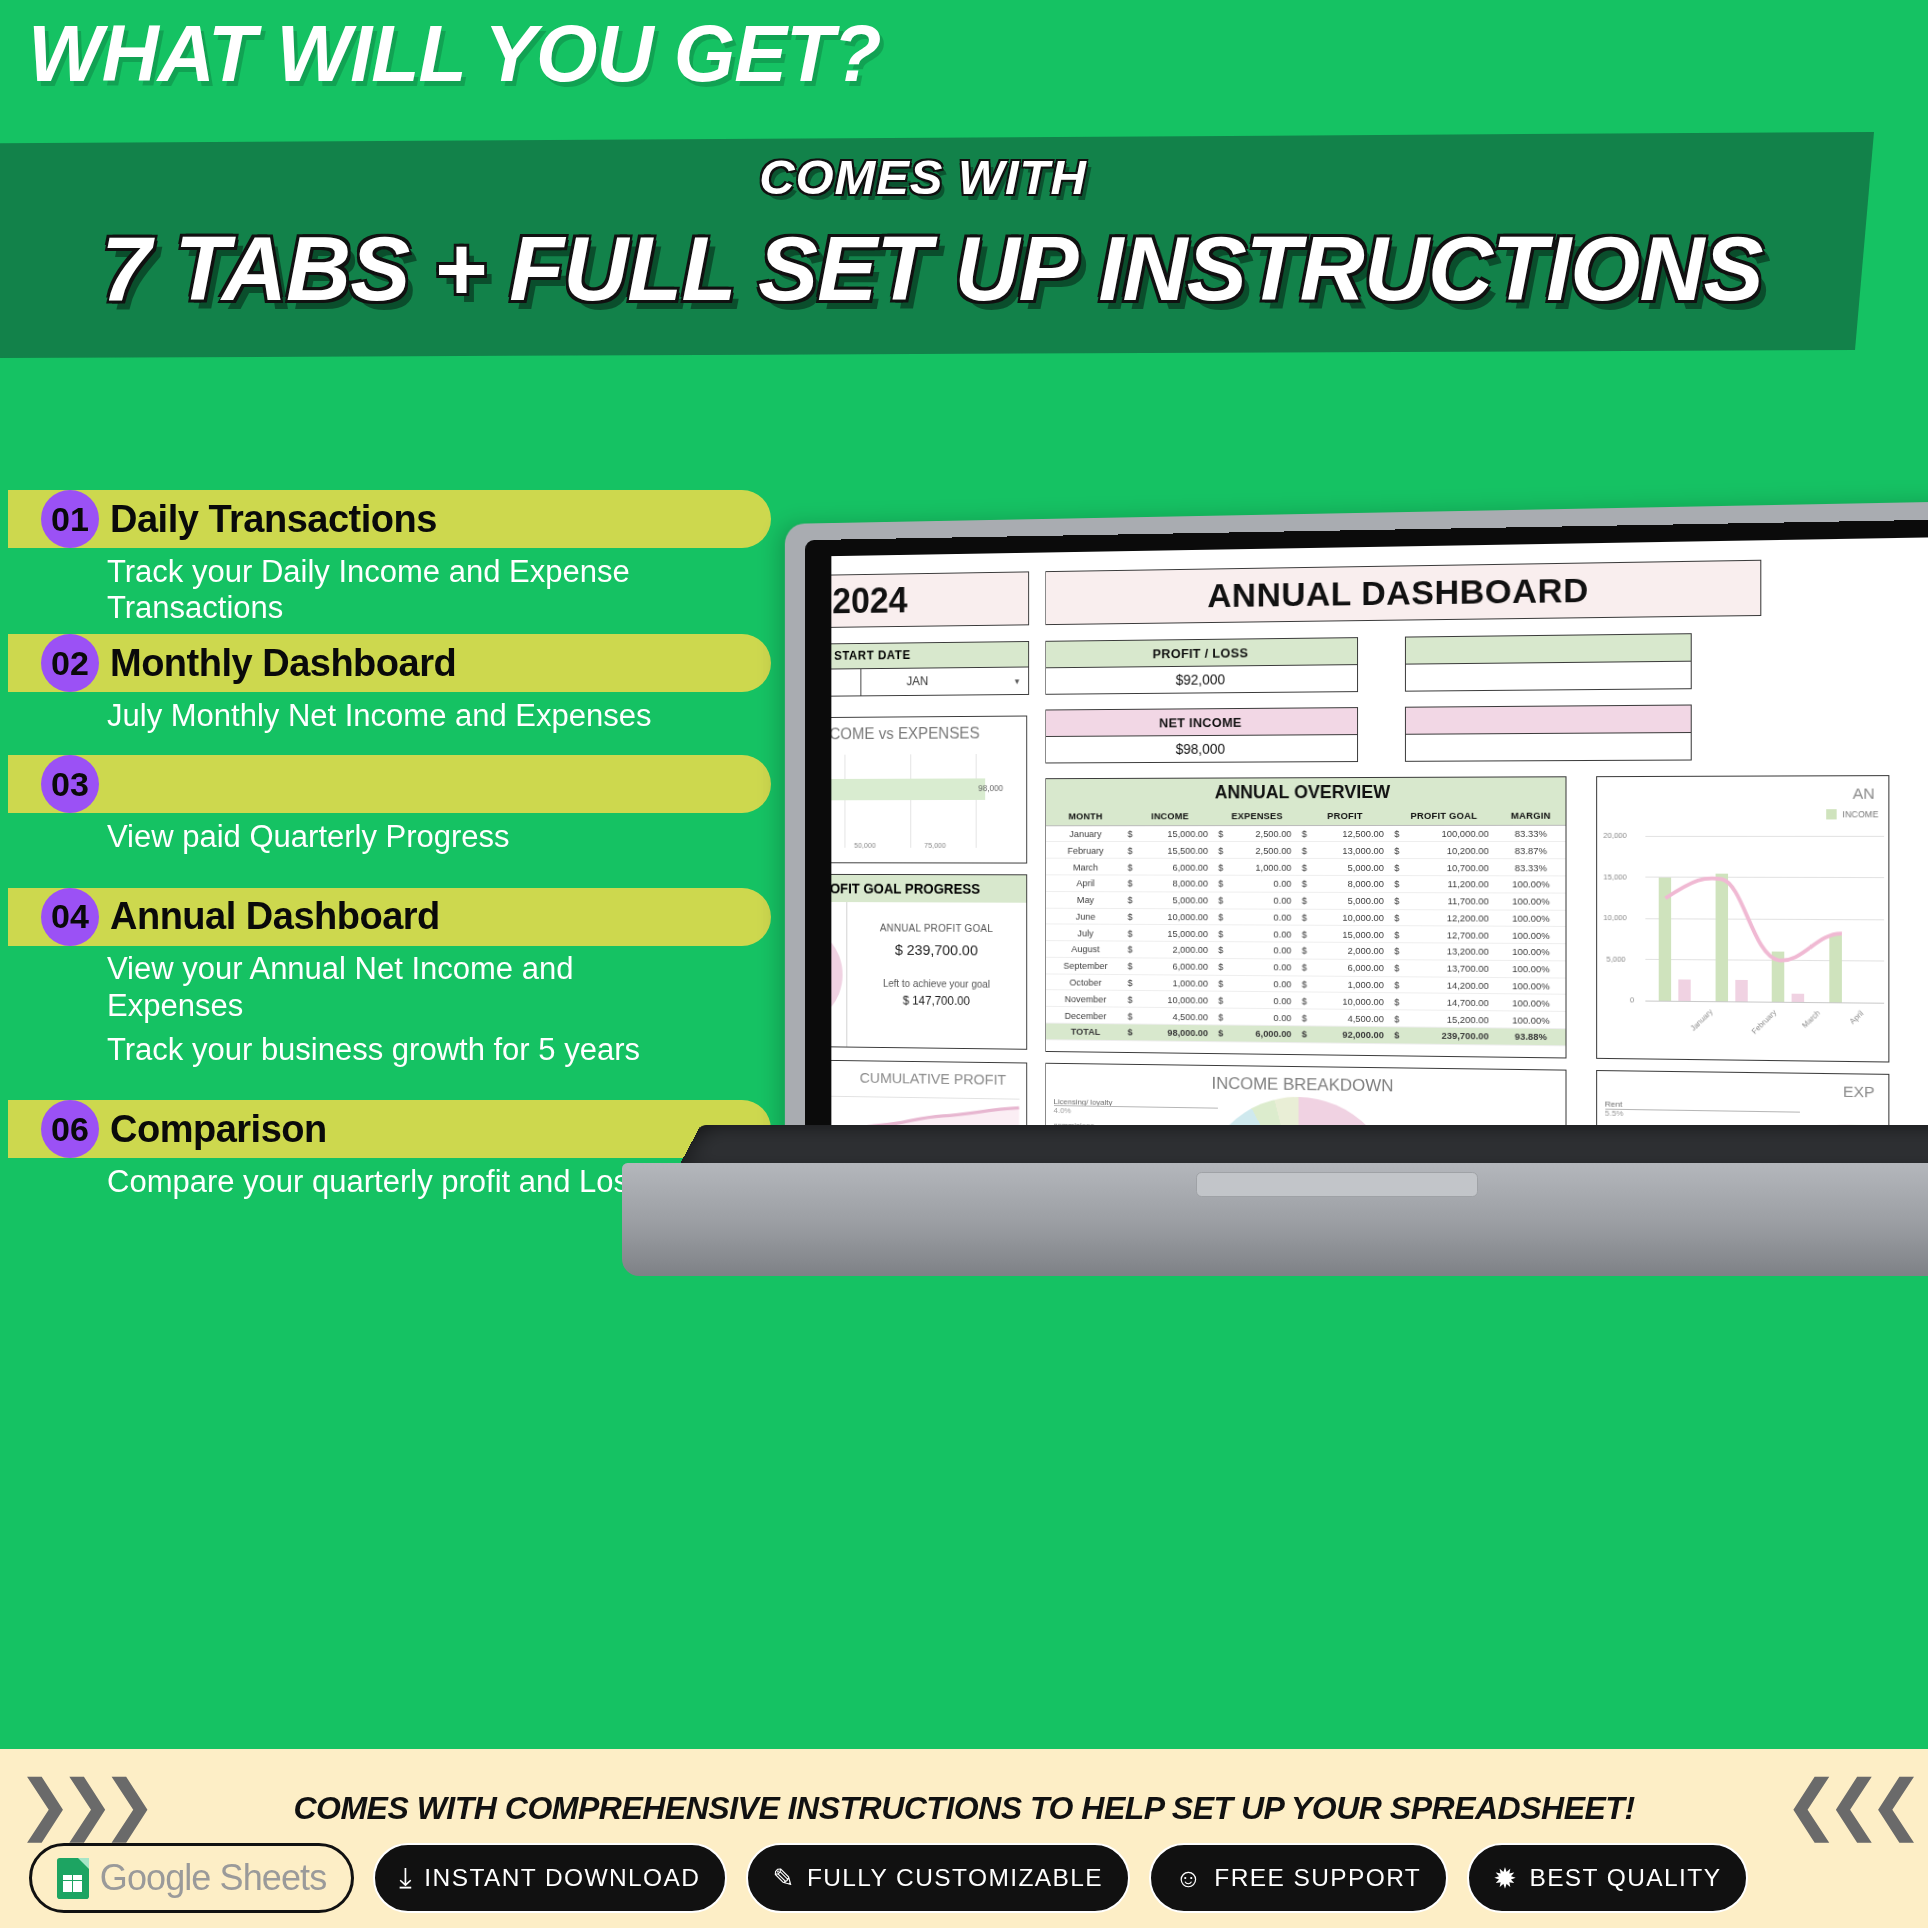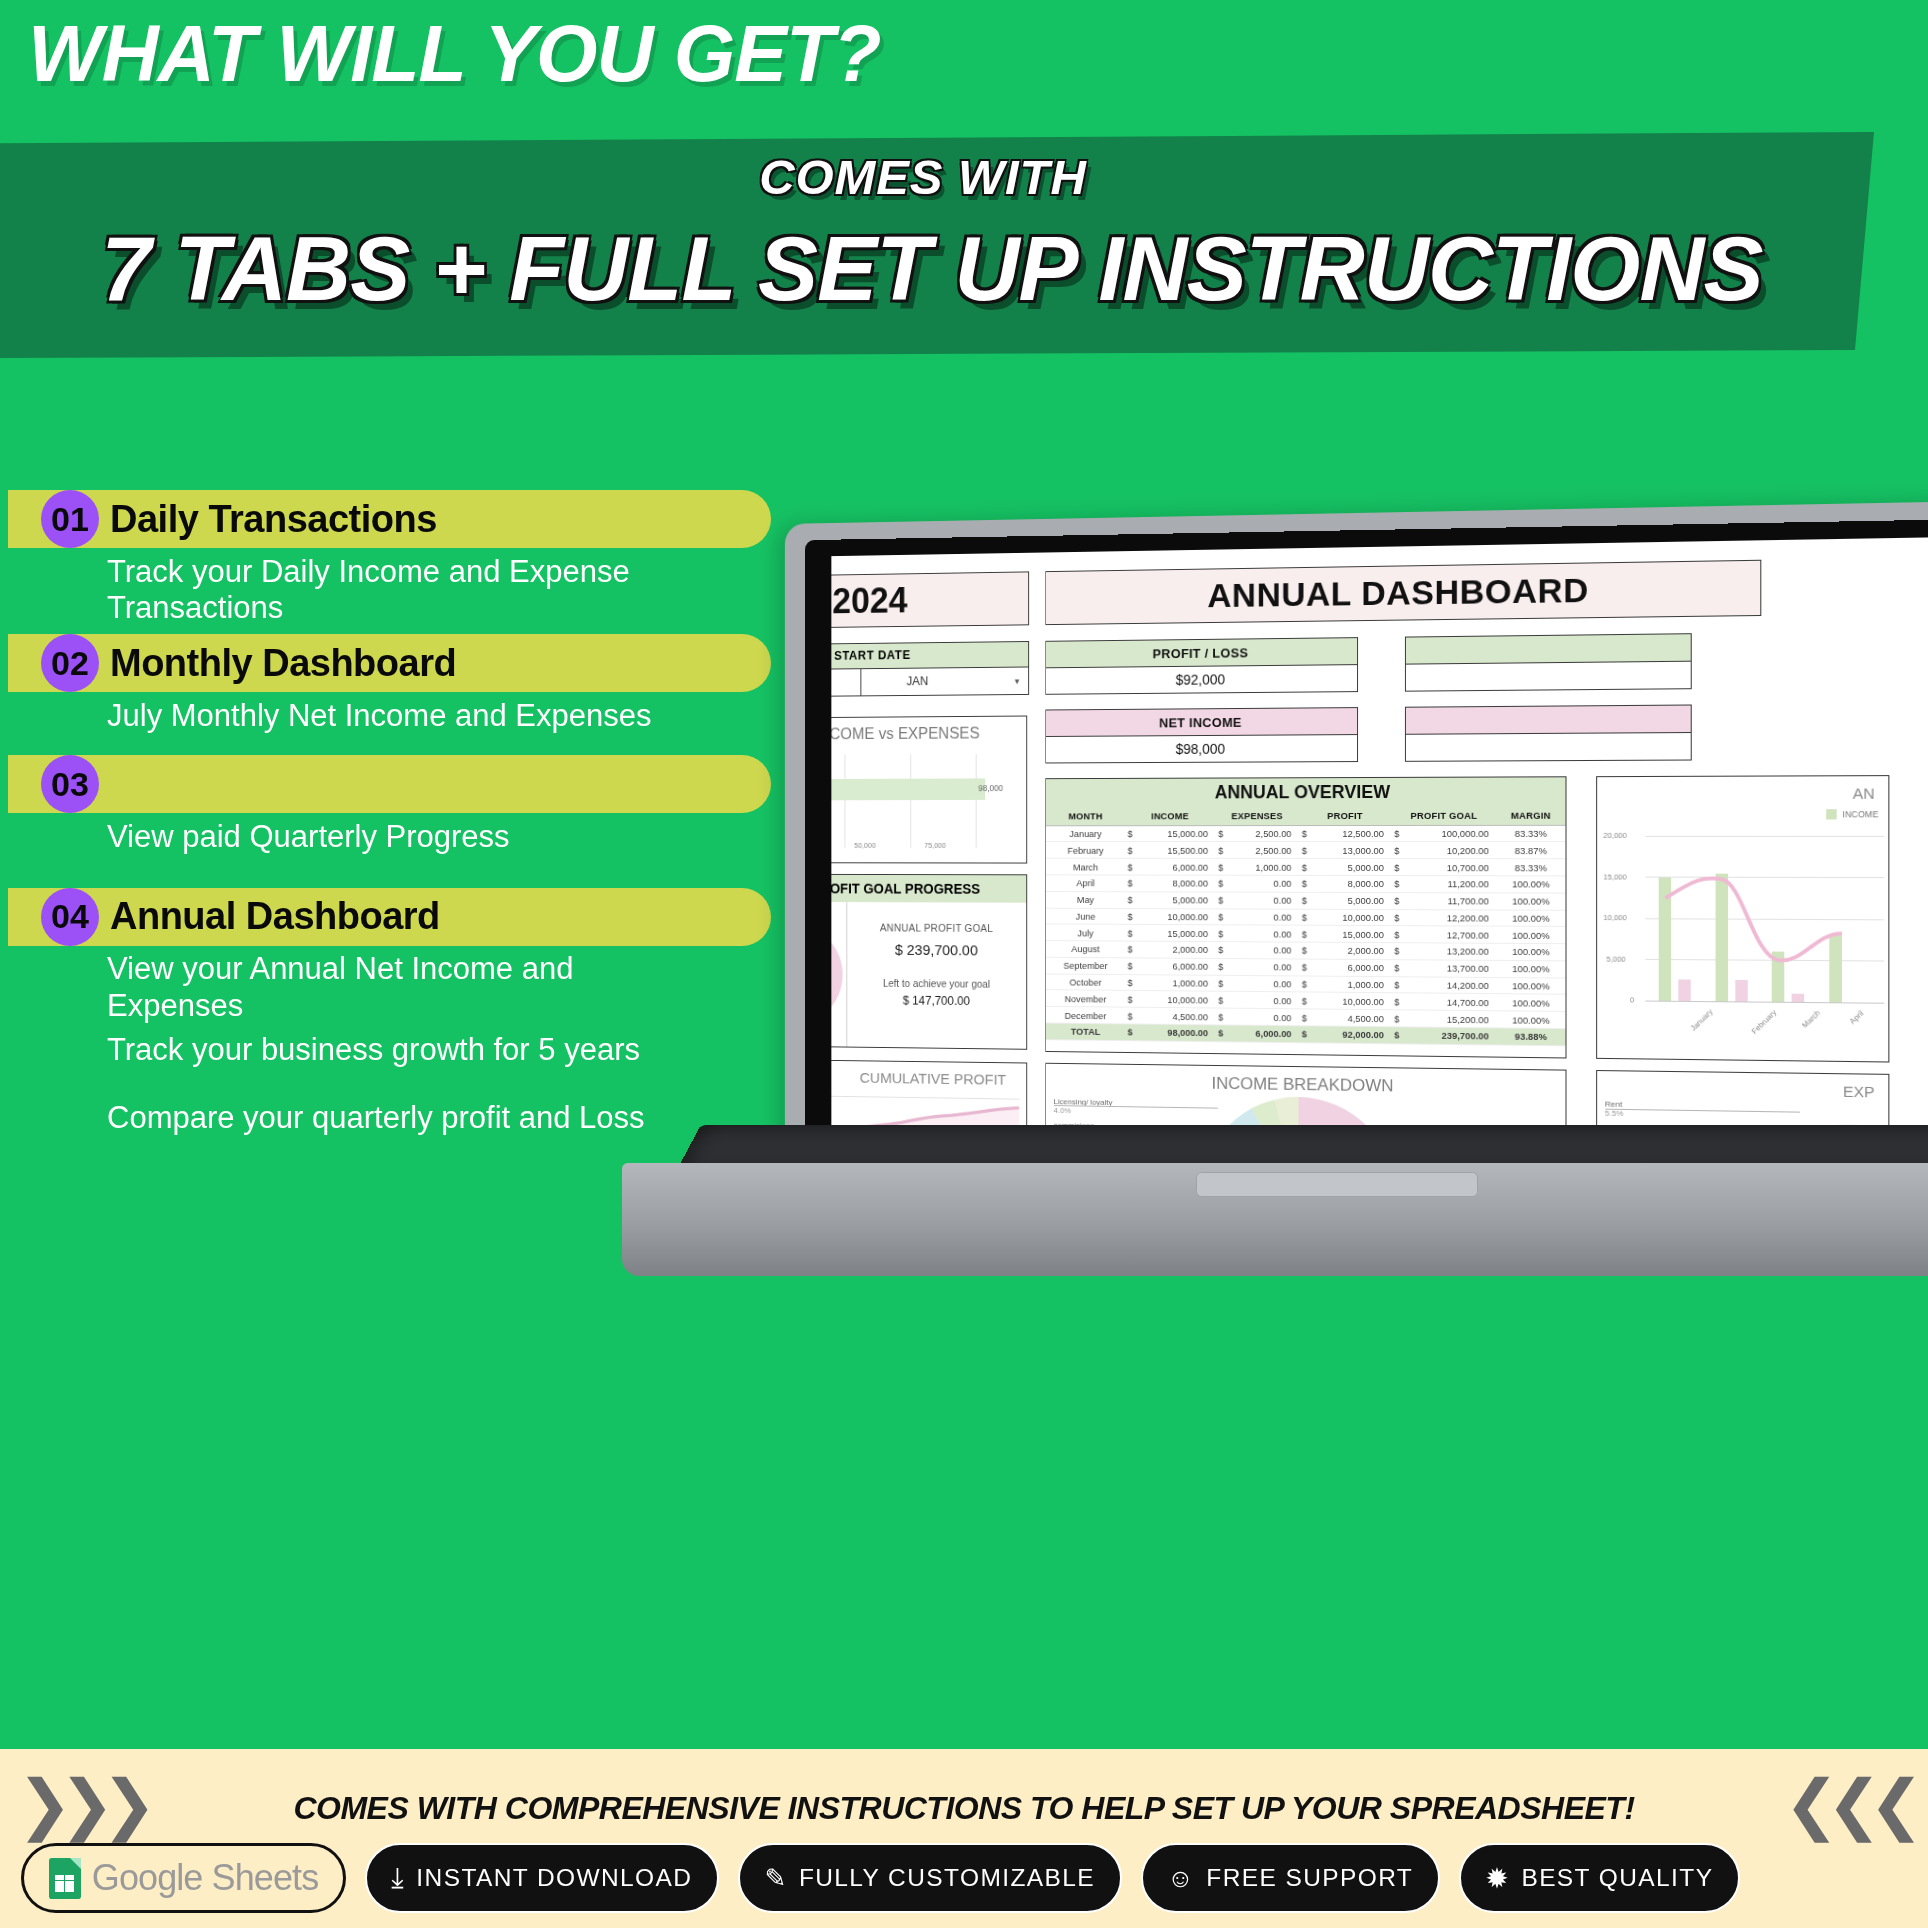--- a/index.html
+++ b/index.html
@@ -186,21 +186,21 @@
   }
   .footer-line {
     position:absolute; left:0; top:41px; width:1928px; text-align:center;
     font-size:32px; font-style:italic; font-weight:700; color:#111;
     letter-spacing:-0.5px;
   }
   .footer-line b { font-weight:900; }
   .chev { position:absolute; top:17px; color:#6a6a6a; font-size:66px; letter-spacing:-13px; }
   .chev-l { left:17px; }
   .chev-r { right:17px; }
-  .badges { position:absolute; left:4px; top:94px; width:1712px; display:flex; gap:19px; padding:0 17px; }
+  .badges { position:absolute; left:12px; top:94px; width:1712px; display:flex; gap:19px; padding:0 17px; }
   .bpill {
     height:70px; border-radius:36px; display:flex; align-items:center; gap:11.3px;
     padding:0 24.5px; background:#111; color:#fff; font-size:24.5px; letter-spacing:1.4px;
     border:2.8px solid #fff; font-weight:500; white-space:nowrap;
   }
   .bpill.light { background:#fdeec6; color:#8d8d8d; border:3.8px solid #111; font-weight:700; }
   .gs-icon { width:32px; height:41px; position:relative; }
   .gs-icon .doc { position:absolute; inset:0; background:#1da462; border-radius:2.8px; }
   .gs-icon .fold { position:absolute; right:0; top:0; border-left:11.3px solid transparent; border-top:11.3px solid #a6e5c6; }
   .gs-icon .tbl { position:absolute; left:6.6px; top:17px; width:19px; height:17px; background:#fff; }
@@ -249,20 +249,24 @@
       <div class="pill-label">Annual Dashboard</div>
     </div>
     <div class="feature-desc">View your Annual Net Income and Expenses</div>
   </div>
 
   <div class="feature">
     <div class="feature-desc gap-lg">Track your business growth for 5 years</div>
   </div>
 
   <div class="feature">
+    <div class="pill">
+      <div class="badge">06</div>
+      <div class="pill-label">Comparison</div>
+    </div>
     <div class="feature-desc gap-lg">Compare your quarterly profit and Loss</div>
   </div>
 
 
 </div>
 
 <div class="laptop">
   <div class="lid"></div>
   <div class="screen-bezel">
     <div class="screen">

